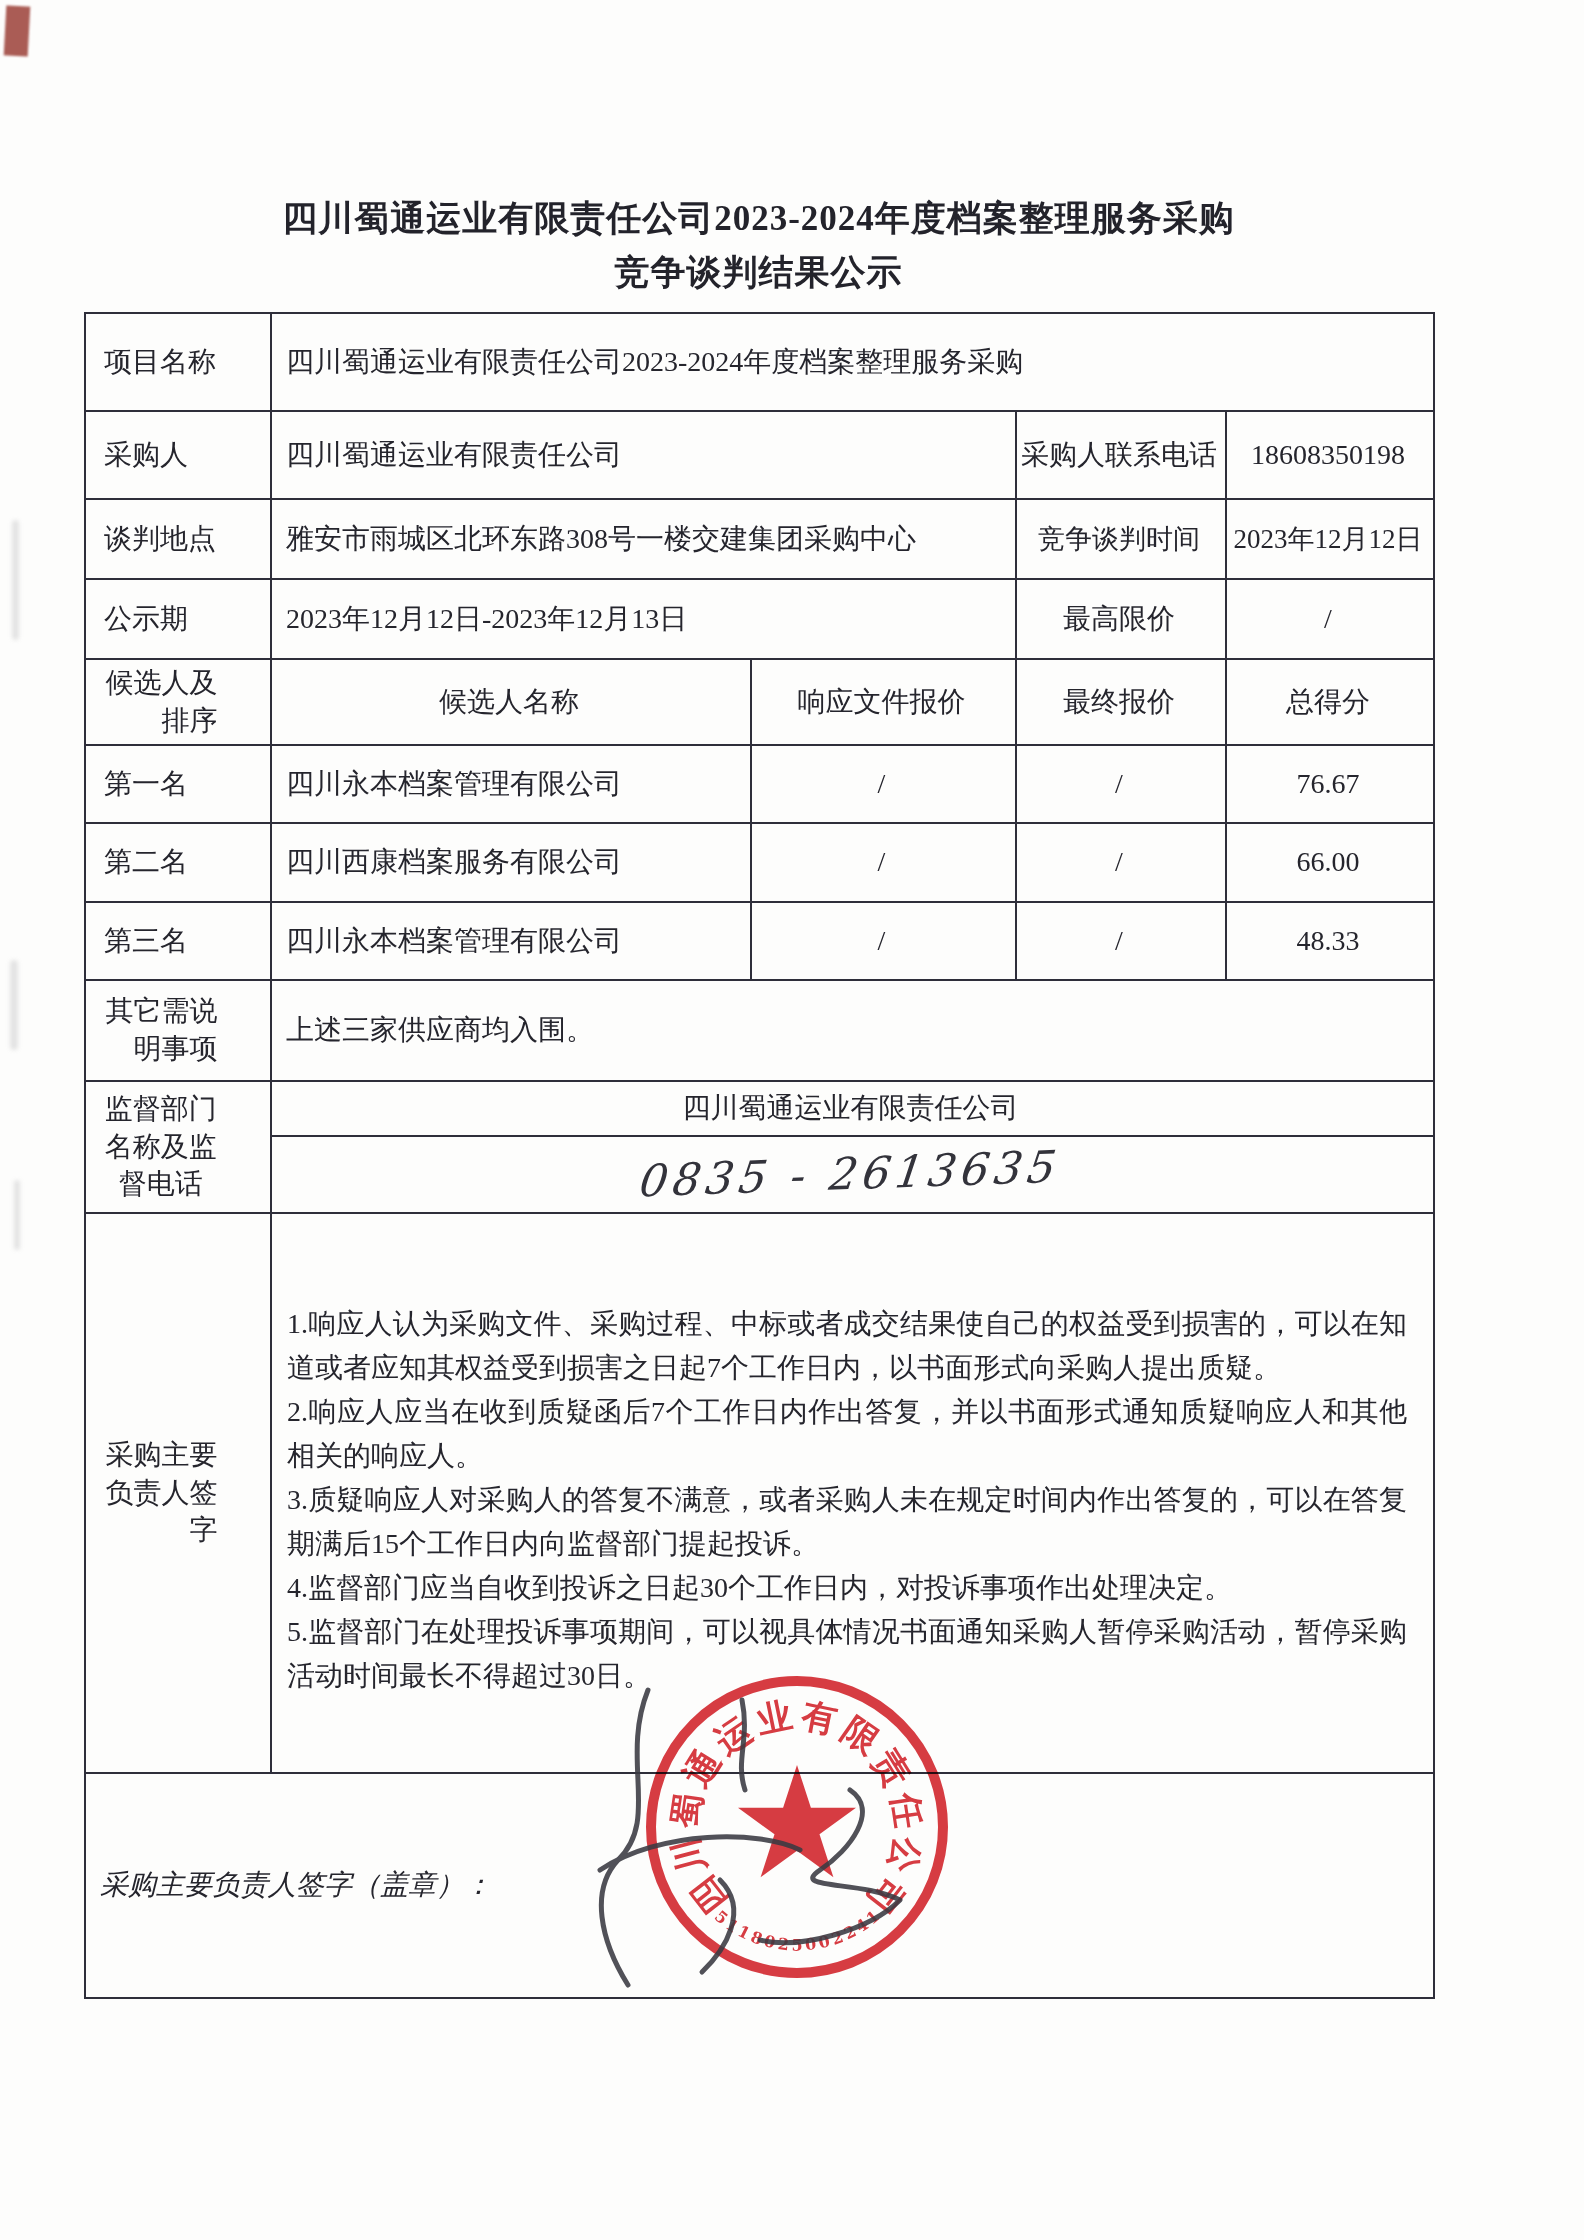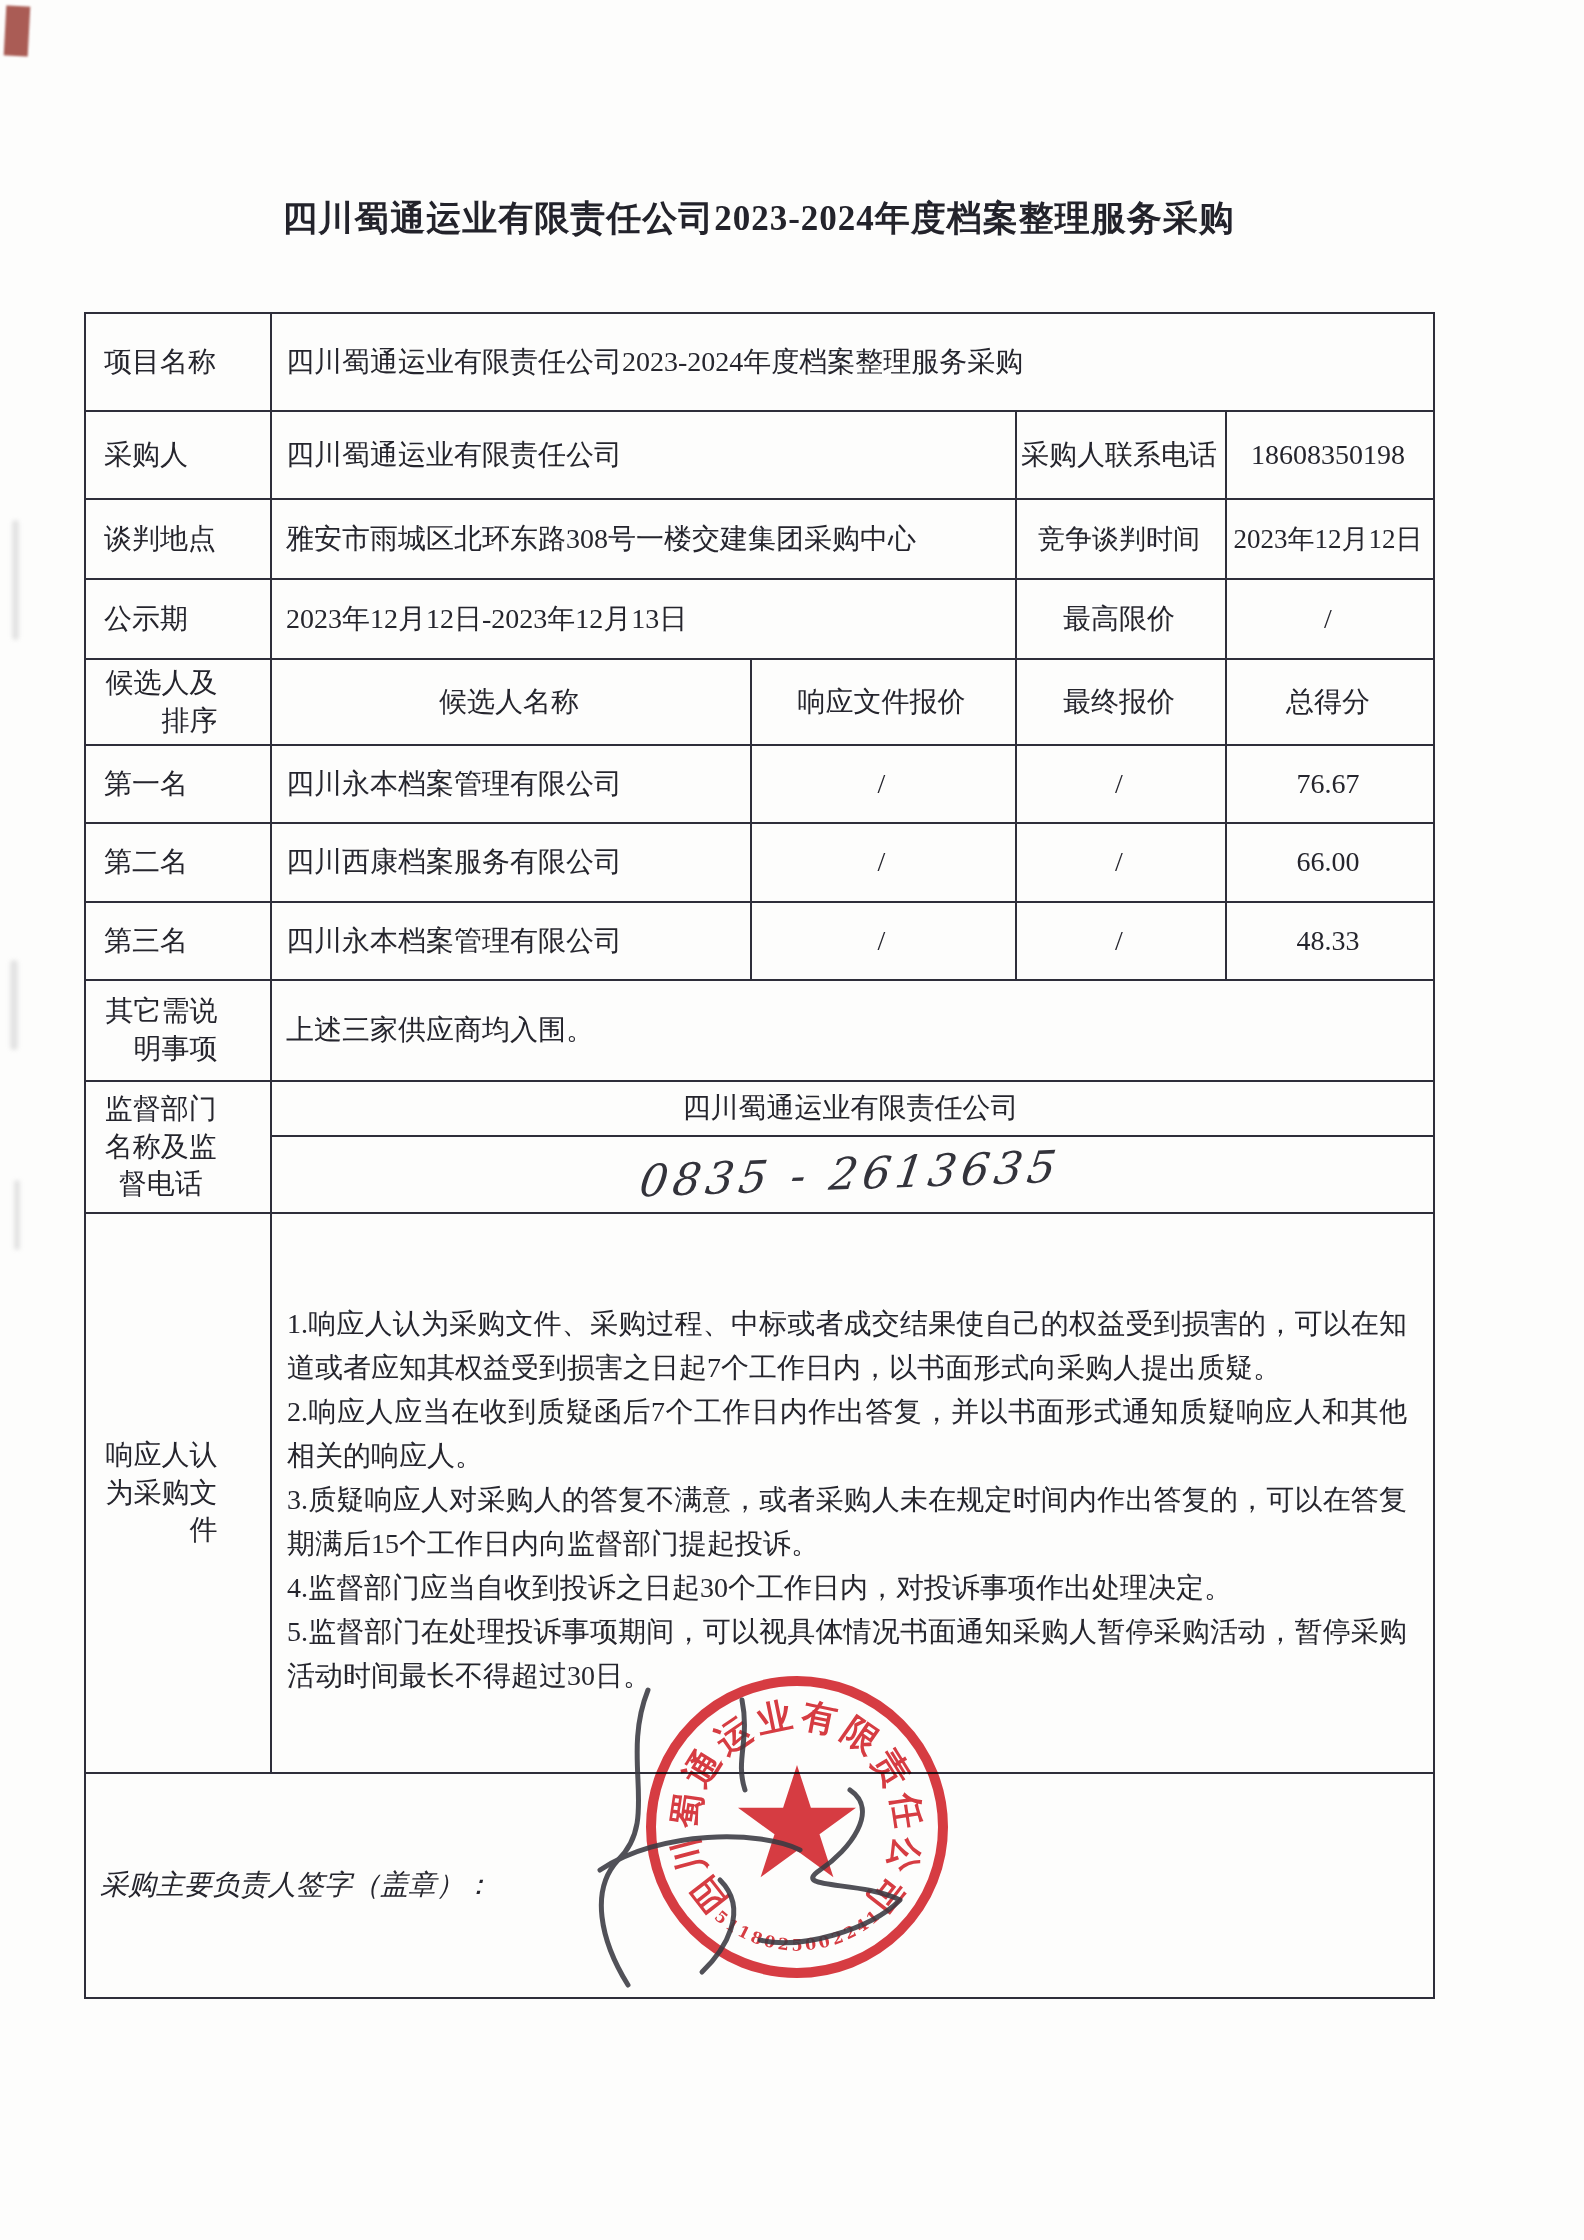--- a/index.html
+++ b/index.html
@@ -80,20 +80,21 @@
 
 <div id="page">
 
   <div class="corner-mark"></div>
   <div class="edge-smudge smudge1"></div>
   <div class="edge-smudge smudge2"></div>
   <div class="edge-smudge smudge3"></div>
 
   <div class="doc-title">
     <div>四川蜀通运业有限责任公司2023-2024年度档案整理服务采购</div>
+    <div>竞争谈判结果公示</div>
   </div>
 
   <table class="main">
     <colgroup>
       <col style="width:186px">
         <col style="width:480px">
         <col style="width:265px">
       <col style="width:210px">
         <col style="width:208px">
     </colgroup>
@@ -173,21 +174,21 @@
       <td class="ctr" colspan="4">四川蜀通运业有限责任公司</td>
     </tr>
     <tr style="height:77px">
       <td class="ctr" colspan="4">
         <span class="hand-phone">0835 - 2613635</span>
       </td>
     </tr>
 
     <tr style="height:560px">
       <td class="lbl">
-        <span class="w w4">响应人认为采购文件</span>
+        <span class="w w4">采购主要负责人签字</span>
       </td>
       <td class="notice-cell" colspan="4">
         <p>1.响应人认为采购文件、采购过程、中标或者成交结果使自己的权益受到损害的，可以在知道或者应知其权益受到损害之日起7个工作日内，以书面形式向采购人提出质疑。</p>
         <p>2.响应人应当在收到质疑函后7个工作日内作出答复，并以书面形式通知质疑响应人和其他相关的响应人。</p>
         <p>3.质疑响应人对采购人的答复不满意，或者采购人未在规定时间内作出答复的，可以在答复期满后15个工作日内向监督部门提起投诉。</p>
         <p>4.监督部门应当自收到投诉之日起30个工作日内，对投诉事项作出处理决定。</p>
         <p>5.监督部门在处理投诉事项期间，可以视具体情况书面通知采购人暂停采购活动，暂停采购活动时间最长不得超过30日。</p>
       </td>
     </tr>
 

